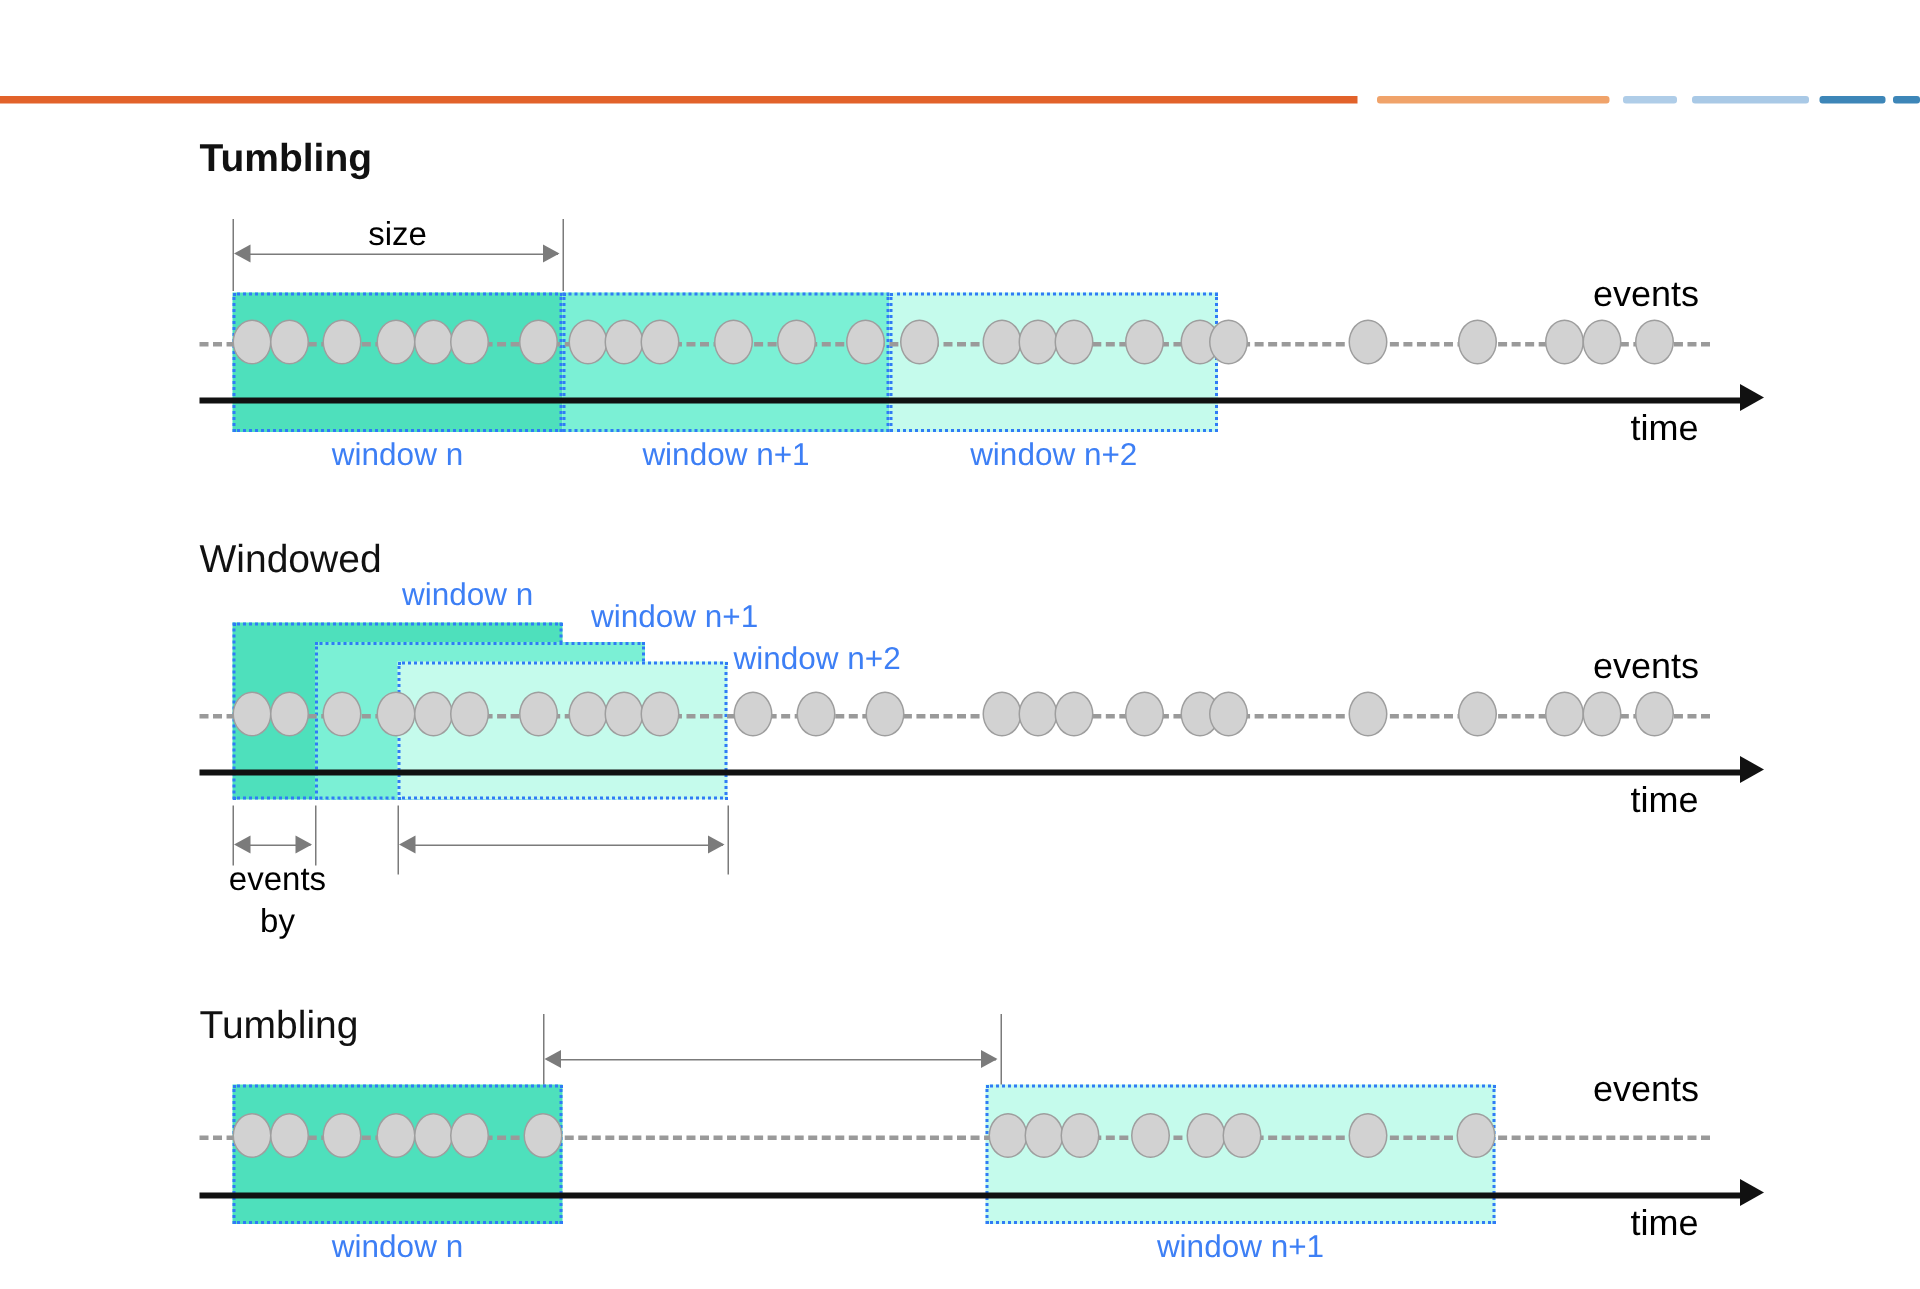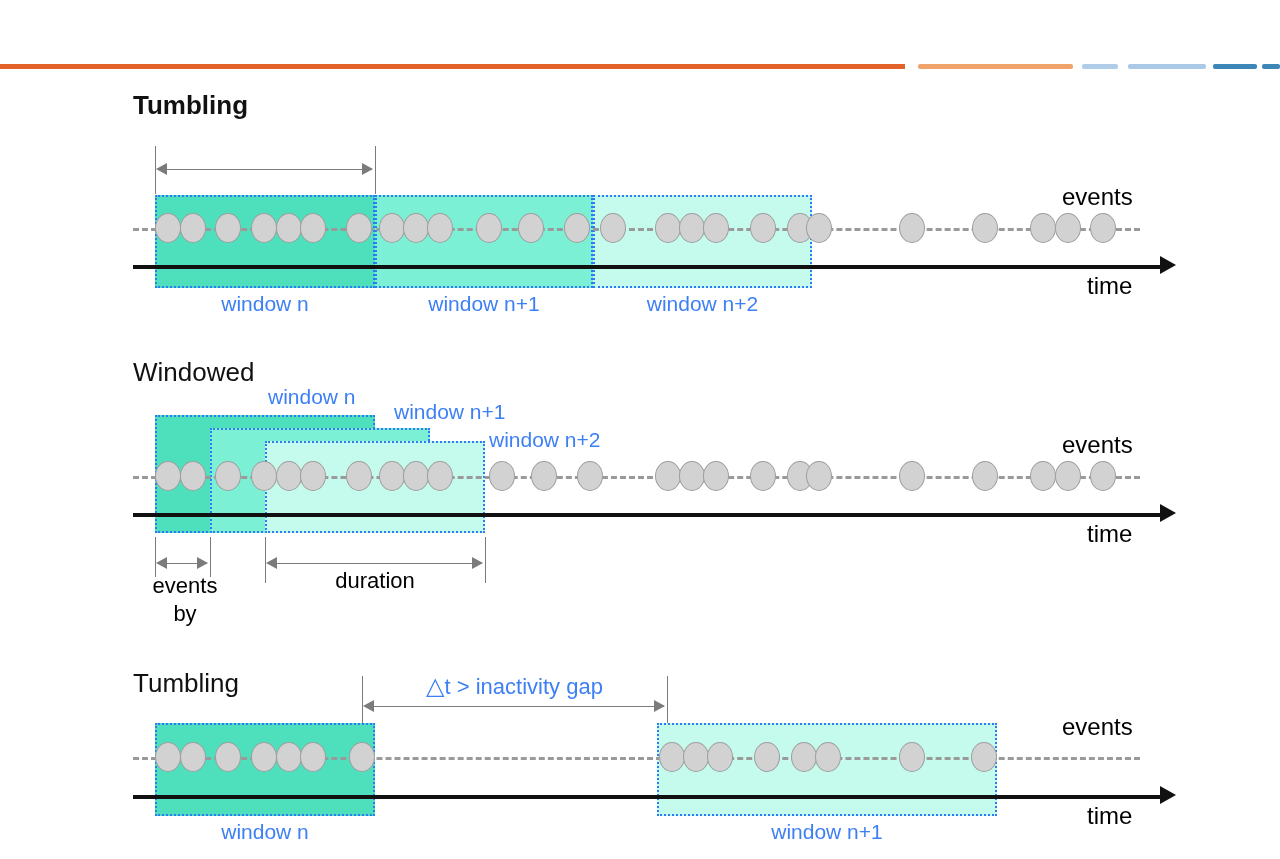--- a/index.html
+++ b/index.html
@@ -79,20 +79,21 @@
   <div class="rule" style="left:1213px;top:64px;width:44px; background:#3D86B8;"></div>
   <div class="rule" style="left:1262px;top:64px;width:18px; background:#3D86B8;"></div>
 
   <div class="section-heading" style="left:133px;top:90px;font-weight:bold;">Tumbling</div>
 
   <div class="tick" style="left:155px;top:146px;height:48px;"></div>
   <div class="tick" style="left:375px;top:146px;height:48px;"></div>
   <div class="dimline" style="left:158px;top:169px;width:214px;"></div>
   <div class="dim-arrow-l" style="left:156px;top:163px;"></div>
   <div class="dim-arrow-r" style="left:362px;top:163px;"></div>
+  <div class="dim-label" style="left:155px;top:143px;width:220px;">size</div>
 
   <div class="win-box" style="left:155px;top:195px;width:220px;height:93px;background:#4EE0BC;"></div>
   <div class="win-box" style="left:375px;top:195px;width:218px;height:93px;background:#7BF0D5;"></div>
   <div class="win-box" style="left:593px;top:195px;width:219px;height:93px;background:#C5FBEC;"></div>
 
   <div class="event-line" style="left:133px;top:228px;width:1007px;"></div>
 
   <div class="dot" style="left:155px;top:213px;"></div>
   <div class="dot" style="left:180px;top:213px;"></div>
   <div class="dot" style="left:215px;top:213px;"></div>
@@ -178,32 +179,28 @@
   <div class="dim-arrow-l" style="left:156px;top:557px;"></div>
   <div class="dim-arrow-r" style="left:197px;top:557px;"></div>
   <div class="dim-label" style="left:130px;top:573px;width:110px;">events</div>
   <div class="dim-label" style="left:130px;top:601px;width:110px;">by</div>
 
   <div class="tick" style="left:265px;top:537px;height:46px;"></div>
   <div class="tick" style="left:485px;top:537px;height:46px;"></div>
   <div class="dimline" style="left:268px;top:563px;width:214px;"></div>
   <div class="dim-arrow-l" style="left:266px;top:557px;"></div>
   <div class="dim-arrow-r" style="left:472px;top:557px;"></div>
-  <div class="dim-label" style="left:265px;top:568px;width:220px;">duration</div>
 
   <div class="section-heading" style="left:133px;top:668px;">Tumbling</div>
 
   <div class="tick" style="left:362px;top:676px;height:94px;"></div>
   <div class="tick" style="left:667px;top:676px;height:94px;"></div>
   <div class="dimline" style="left:365px;top:706px;width:299px;"></div>
   <div class="dim-arrow-l" style="left:363px;top:700px;"></div>
   <div class="dim-arrow-r" style="left:654px;top:700px;"></div>
-  <div class="dim-label blue" style="left:362px;top:672px;width:305px;">
-    <span class="delta-glyph">△</span><span>t &gt; inactivity gap</span>
-  </div>
 
   <div class="win-box" style="left:155px;top:723px;width:220px;height:93px;background:#4EE0BC;"></div>
   <div class="win-box" style="left:657px;top:723px;width:340px;height:93px;background:#C5FBEC;"></div>
 
   <div class="event-line" style="left:133px;top:757px;width:1007px;"></div>
 
   <div class="dot" style="left:155px;top:742px;"></div>
   <div class="dot" style="left:180px;top:742px;"></div>
   <div class="dot" style="left:215px;top:742px;"></div>
   <div class="dot" style="left:251px;top:742px;"></div>

